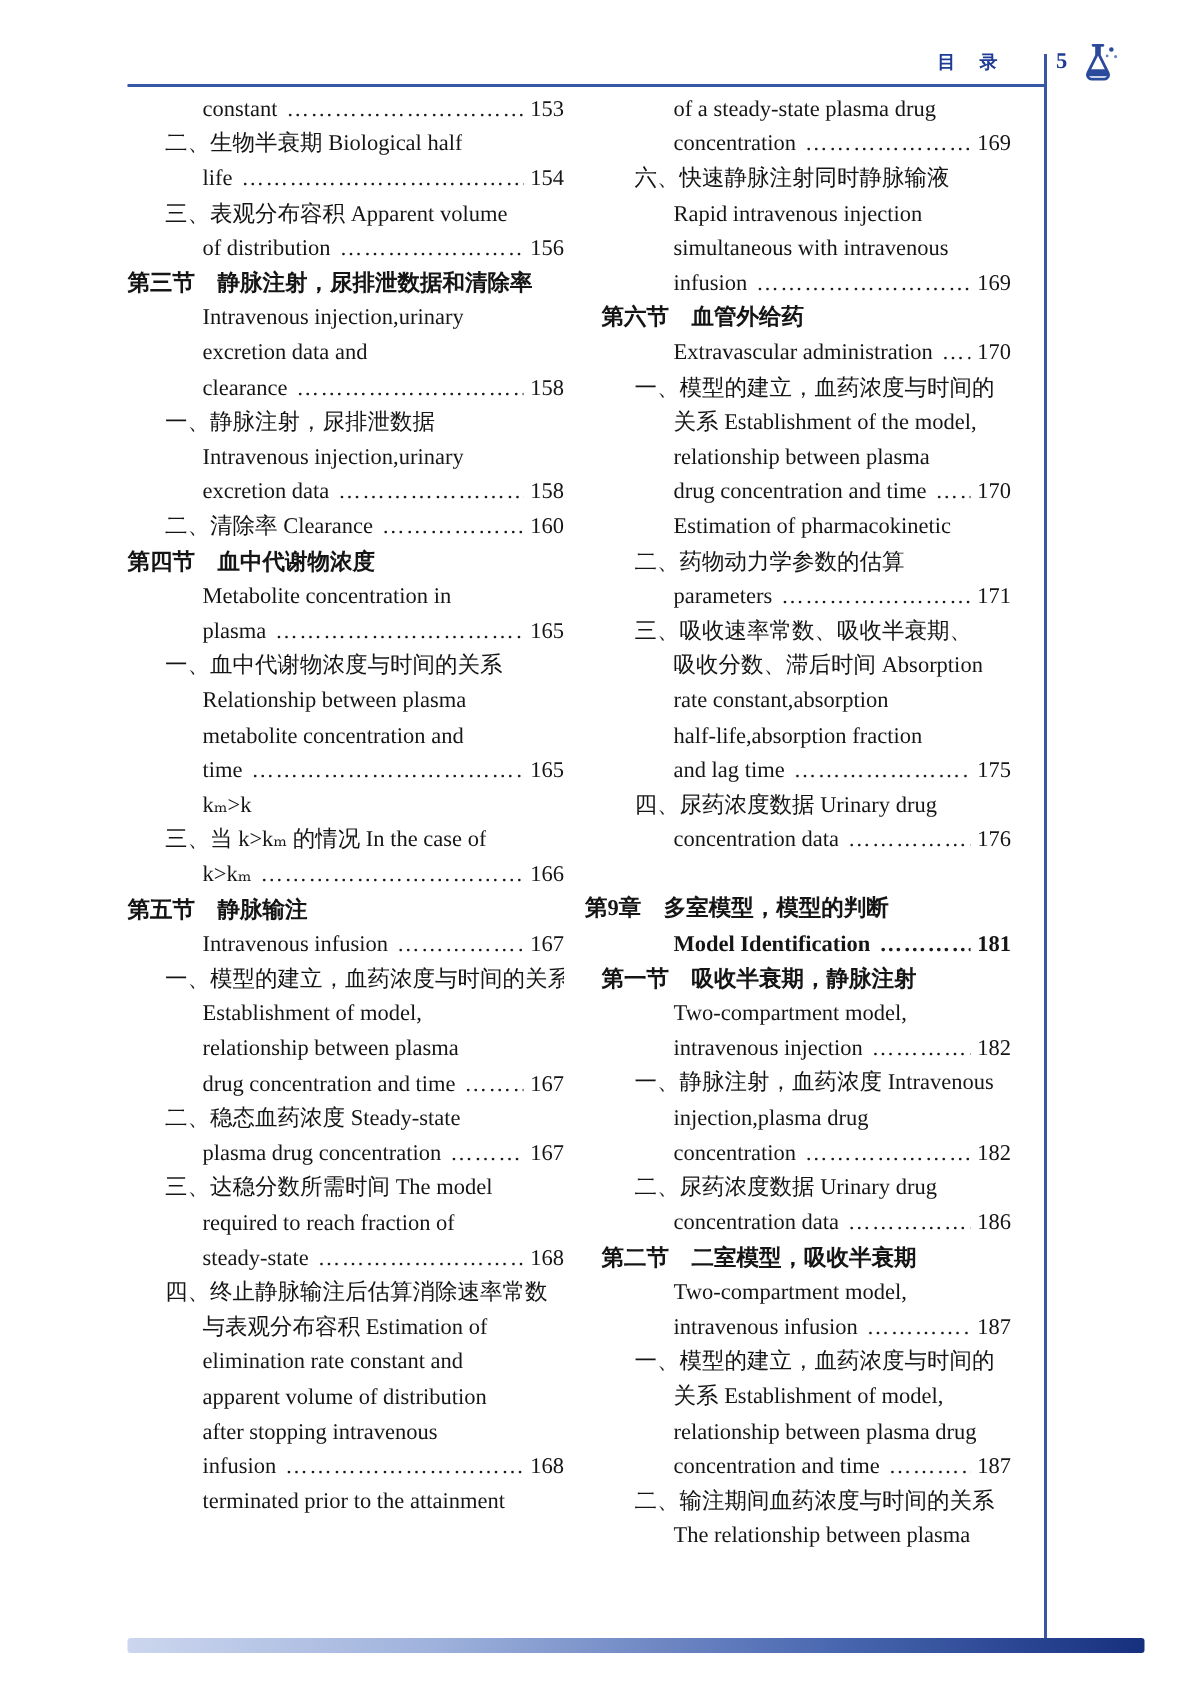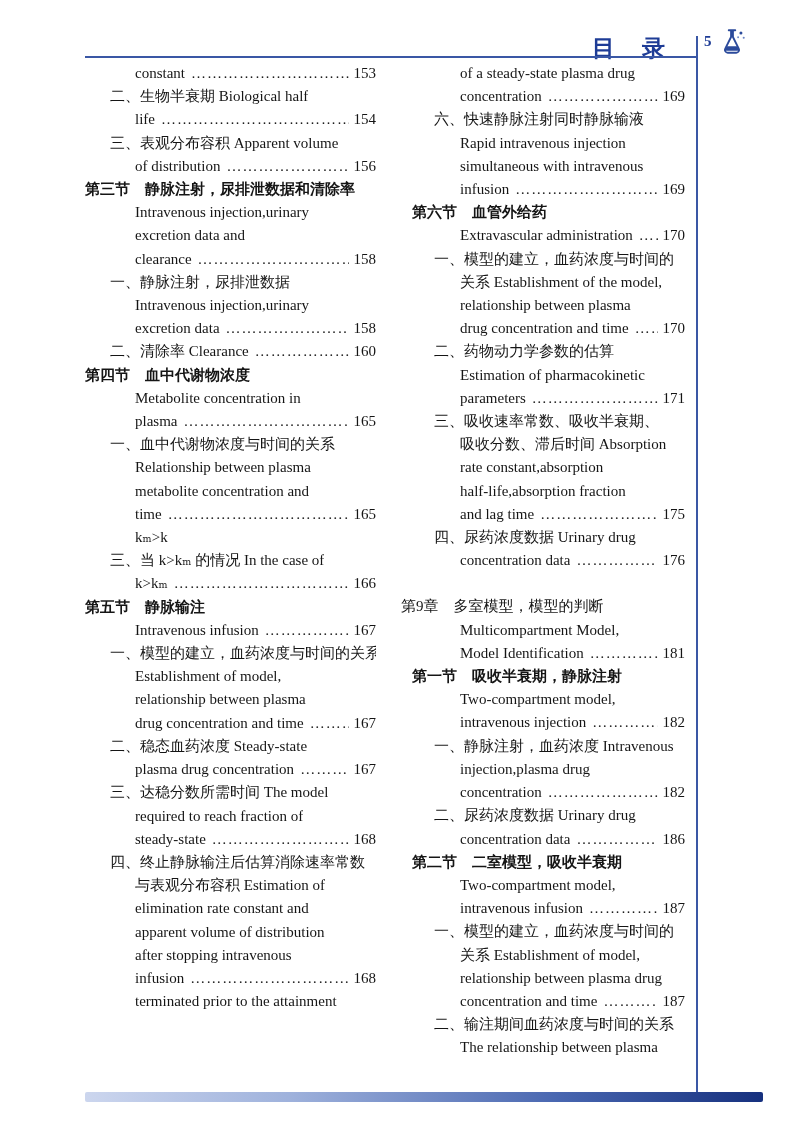--- a/index.html
+++ b/index.html
@@ -9,21 +9,21 @@
     font-family: "Liberation Serif", "DejaVu Serif", serif;
     color: #151515;
     position: relative;
     overflow: hidden;
   }
   .page { position: absolute; inset: 0; background: #ffffff; }
 
   
   .header-title {
     position: absolute; top: 33px; right: 133px;
-    font-size: 23px; font-weight: bold; color: #1e3c96;
+    font-size: 12px; font-weight: bold; color: #1e3c96;
     letter-spacing: 2px; white-space: nowrap;
   }
   .header-page-num {
     position: absolute; top: 33px; left: 704px;
     font-size: 15px; font-weight: bold; color: #1e3c96;
   }
   .header-icon { position: absolute; top: 26px; left: 717px; width: 30px; height: 30px; }
 
   
   .top-rule {
@@ -36,39 +36,39 @@
   }
   .bottom-bar {
     position: absolute; left: 85px; top: 1092px; width: 678px; height: 10px;
     background: linear-gradient(90deg, #ccd6ee 0%, #9fb2dc 30%, #4866b0 70%, #16307e 100%);
     border-radius: 2px;
   }
 
   
   .content {
     position: absolute; left: 85px; top: 62px; width: 612px;
-    display: flex; gap: 11px;
+    display: flex; gap: 0;
   }
   .col { width: 305px; }
   .col-right { width: 298px; text-align: right; }
 
   .toc-line {
     display: flex; align-items: baseline;
     line-height: 23.2px; font-size: 15px;
     padding-right: 14px;
     white-space: nowrap;
   }
   .line-text { flex: 0 1 auto; overflow: hidden; }
   .leader {
     flex: 1 1 0; min-width: 10px; overflow: hidden;
     margin: 0 5px 0 6px; letter-spacing: 1px; color: #1b1b1b;
   }
   .page-num { flex: 0 0 auto; }
 
-  .bold { font-weight: normal; }
+  .bold { font-weight: bold; }
   .space-before { margin-top: 23px; }
 
   
   .col-left .lv-section { padding-left: 0; align-items: flex-end; }
   .col-left .lv-item    { padding-left: 25px; }
   .col-left .lv-cont    { padding-left: 50px; }
   
   .col-right .lv-chapter { padding-left: 0; }
   .col-right .lv-section { padding-left: 11px; }
   .col-right .lv-item    { padding-left: 33px; }
@@ -290,25 +290,25 @@
           <span class="line-text">关系 Establishment of the model,</span>
         </div>
         <div class="toc-line lv-cont">
           <span class="line-text">relationship between plasma</span>
         </div>
         <div class="toc-line lv-cont">
           <span class="line-text">drug concentration and time</span>
           <span class="leader">…………………………………………………………………………………………………………</span>
           <span class="page-num">170</span>
         </div>
+        <div class="toc-line lv-cont">
+          <span class="line-text">Estimation of pharmacokinetic</span>
+        </div>
         <div class="toc-line lv-item">
           <span class="line-text">二、药物动力学参数的估算</span>
-        </div>
-        <div class="toc-line lv-cont">
-          <span class="line-text">Estimation of pharmacokinetic</span>
         </div>
         <div class="toc-line lv-cont">
           <span class="line-text">parameters</span>
           <span class="leader">…………………………………………………………………………………………………………</span>
           <span class="page-num">171</span>
         </div>
         <div class="toc-line lv-item">
           <span class="line-text">三、吸收速率常数、吸收半衰期、</span>
         </div>
         <div class="toc-line lv-cont">
@@ -330,23 +330,20 @@
         </div>
         <div class="toc-line lv-cont">
           <span class="line-text">concentration data</span>
           <span class="leader">…………………………………………………………………………………………………………</span>
           <span class="page-num">176</span>
         </div>
         <div class="toc-line lv-chapter bold space-before">
           <span class="line-text">第9章　多室模型，模型的判断</span>
         </div>
         <div class="toc-line lv-cont bold">
-          <span class="line-text">Multicompartment Model,</span>
-        </div>
-        <div class="toc-line lv-cont bold">
           <span class="line-text">Model Identification</span>
           <span class="leader">…………………………………………………………………………………………………………</span>
           <span class="page-num">181</span>
         </div>
         <div class="toc-line lv-section">
           <span class="line-text">第一节　吸收半衰期，静脉注射</span>
         </div>
         <div class="toc-line lv-cont">
           <span class="line-text">Two-compartment model,</span>
         </div>

